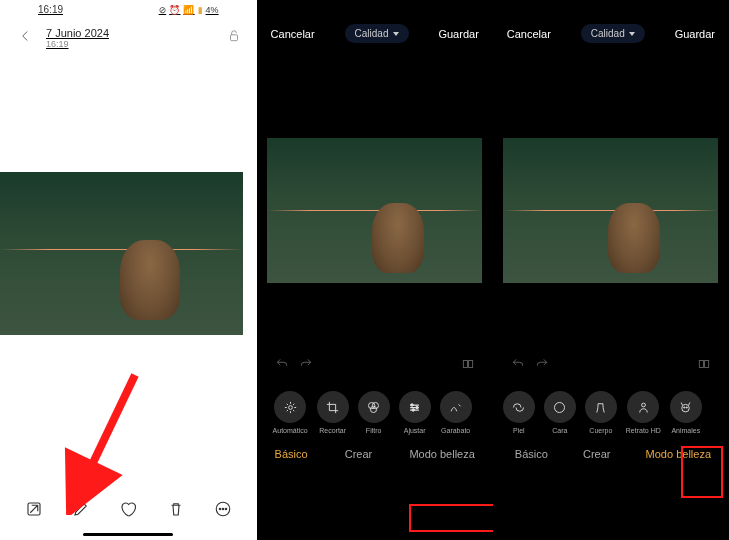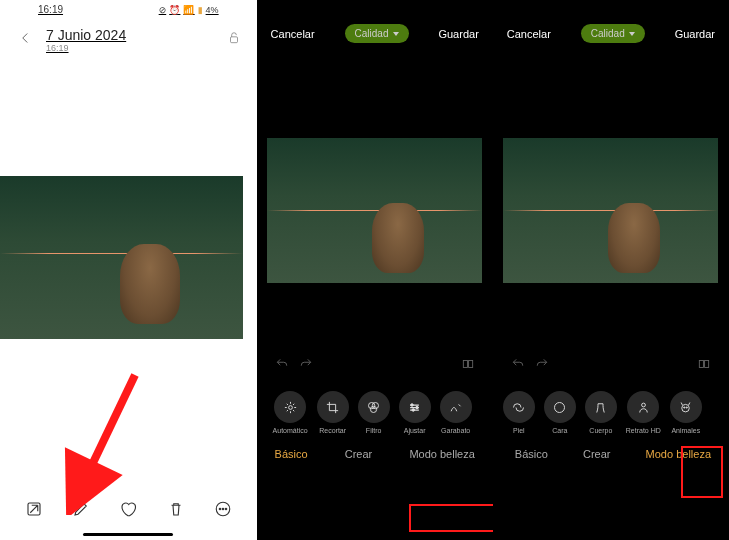--- a/index.html
+++ b/index.html
@@ -7,38 +7,38 @@
   
   .panel-left { width: 264px; height: 540px; background: #fff; display: flex; flex-direction: column; text-decoration: underline; }
   .panel-mid, .panel-right { width: 243px; height: 540px; background: #000; display: flex; flex-direction: column; position: relative; }
   
   .status-bar { display: flex; justify-content: space-between; align-items: center; padding: 4px 38px 4px 38px; font-size: 10px; color: #333; }
   .status-icons { display: flex; gap: 3px; align-items: center; font-size: 9px; }
   
   .header { display: flex; align-items: center; padding: 8px 16px; gap: 12px; }
   .back-icon svg { width: 18px; height: 18px; stroke: #333; }
   .hdr-text { flex: 1; }
-  .hdr-date { font-size: 14px; color: #222; font-weight: 500; }
+  .hdr-date { font-size: 11px; color: #222; font-weight: 500; }
   .hdr-time { font-size: 9px; color: #888; }
   .lock-icon svg { width: 14px; height: 14px; stroke: #555; }
   
   .gallery-photo { width: 243px; height: 163px; margin-top: 115px; background: linear-gradient(180deg, #1a3a2a 0%, #2d4a35 40%, #3d5540 100%); position: relative; overflow: hidden; }
   .dog-shape { position: absolute; bottom: 15px; left: 120px; width: 60px; height: 80px; background: radial-gradient(ellipse at 50% 30%, #8a6845 0%, #6b4e32 60%, #4a3520 100%); border-radius: 40% 40% 30% 30%; }
   .leash { position: absolute; bottom: 85px; left: 0; right: 0; height: 1px; background: linear-gradient(90deg, transparent, #e8956b 20%, #e8956b 80%, transparent); }
   
   .arrow { position: absolute; top: 365px; left: 40px; pointer-events: none; }
   
   .bottom-bar { margin-top: auto; display: flex; justify-content: space-around; align-items: center; padding: 14px 10px; }
   .bottom-bar .bi { width: 20px; height: 20px; display: flex; align-items: center; justify-content: center; }
   .bottom-bar svg { width: 18px; height: 18px; stroke: #333; fill: none; stroke-width: 1.5; }
   .handle { height: 3px; width: 90px; background: #000; border-radius: 2px; margin: 0 auto 4px; }
   
   .editor-top { display: flex; justify-content: space-between; align-items: center; padding: 10px 14px; margin-top: 14px; }
   .et-btn { color: #fff; font-size: 11px; background: none; border: none; }
-  .quality-pill { background: #4d7c0f; border-radius: 12px; padding: 4px 10px; color: #ccc; font-size: 10px; display: flex; align-items: center; gap: 4px; justify-content: flex-end; }
+  .quality-pill { background: #0f172a; border-radius: 12px; padding: 4px 10px; color: #ccc; font-size: 10px; display: flex; align-items: center; gap: 4px; justify-content: flex-end; }
   .quality-pill::after { content: ''; width: 0; height: 0; border-left: 3px solid transparent; border-right: 3px solid transparent; border-top: 4px solid #ccc; }
   
   .editor-photo { width: 215px; height: 145px; margin: 85px auto 0; background: linear-gradient(180deg, #1a3a2a 0%, #2d4a35 40%, #3d5540 100%); position: relative; overflow: hidden; }
   .editor-photo .dog-shape { bottom: 10px; left: 105px; width: 52px; height: 70px; }
   .editor-photo .leash { bottom: 72px; }
   
   .undo-row { display: flex; justify-content: space-between; padding: 6px 18px; margin-top: 68px; }
   .undo-row svg { width: 14px; height: 14px; stroke: #666; fill: none; stroke-width: 1.5; }
   .undo-pair { display: flex; gap: 10px; }
   

